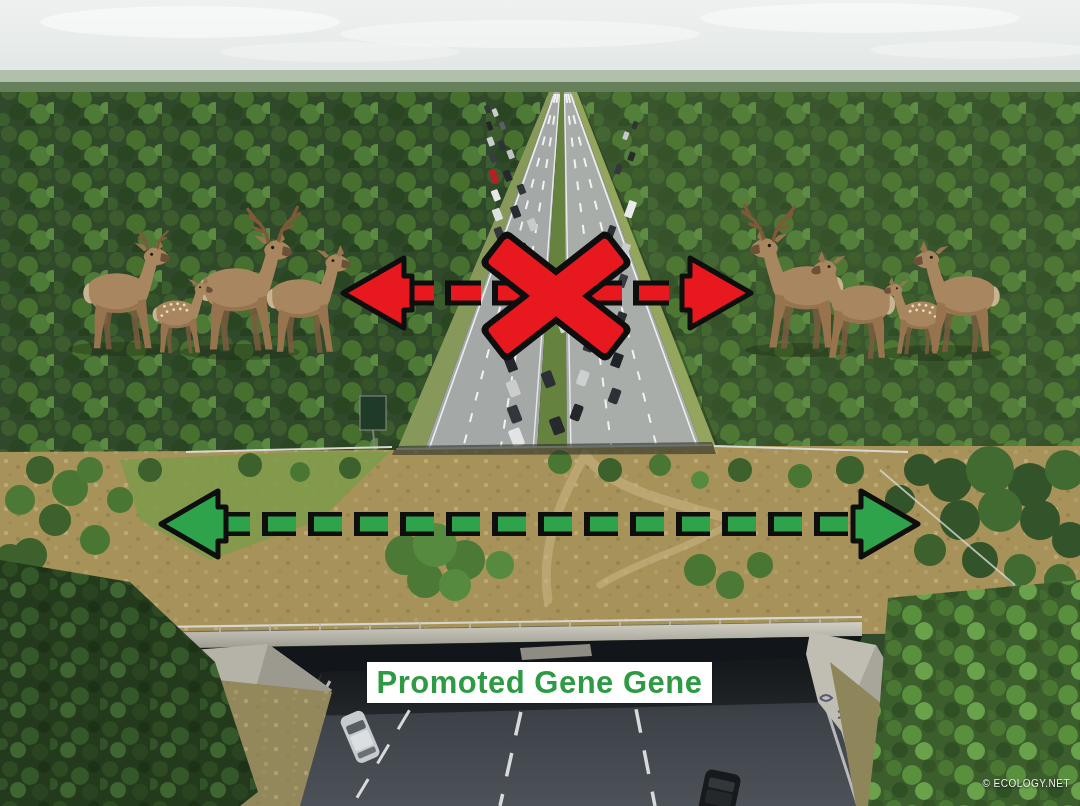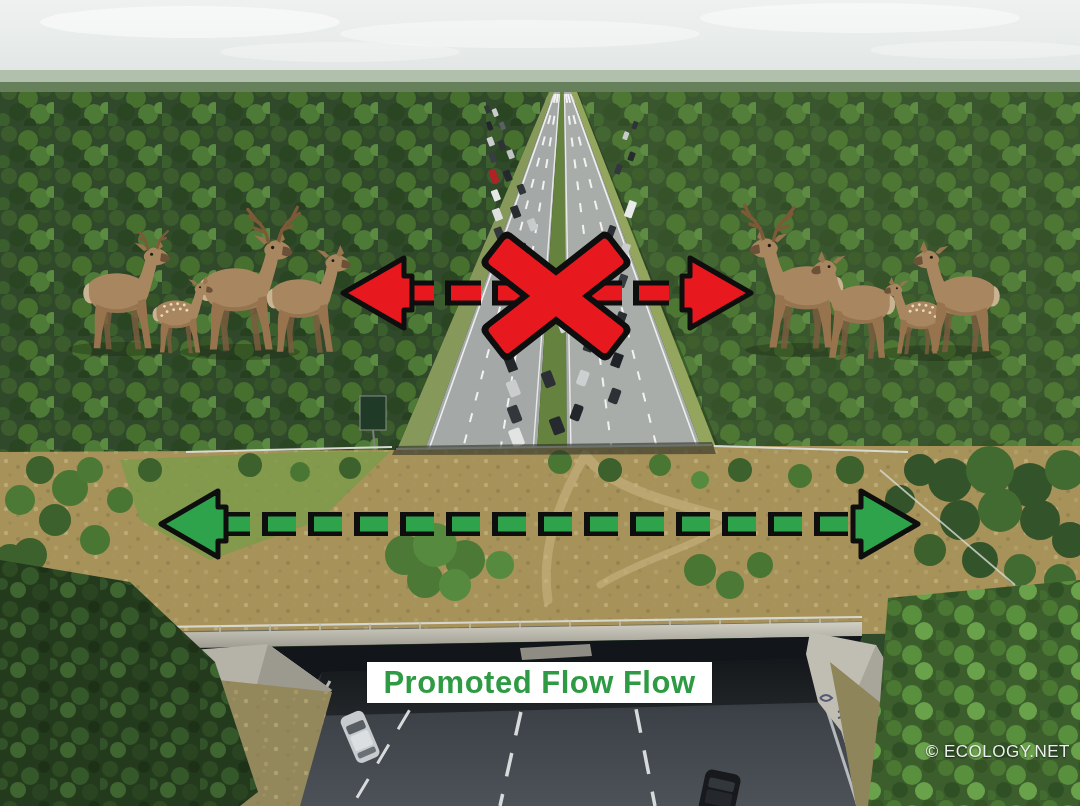--- a/index.html
+++ b/index.html
@@ -7,21 +7,21 @@
   .scene svg{position:absolute;left:0;top:0;}
   .anno-label{
     position:absolute;display:flex;align-items:center;justify-content:center;
     background:var(--label-bg,#fff);font-weight:bold;letter-spacing:.5px;
     font-family:"Liberation Sans",sans-serif;white-space:nowrap;
     box-shadow:0 0 0 1px rgba(0,0,0,.08);
   }
   .restricted{left:365px;top:345px;width:355px;height:43px;font-size:32px;color:var(--text-red,#d91e26);}
   .promoted{left:367px;top:662px;width:345px;height:41px;font-size:31px;color:var(--text-green,#2e9b44);}
   .watermark{
-    position:absolute;right:10px;top:742px;font-size:17px;letter-spacing:.5px;
+    position:absolute;right:10px;top:778px;font-size:10px;letter-spacing:.5px;
     color:var(--watermark,#eef0ef);text-shadow:0 1px 2px rgba(0,0,0,.65);
   }
 </style>
 </head>
 <body>
 
 <div class="scene">
 <svg width="1080" height="806" viewBox="0 0 1080 806">
   <defs>
     <linearGradient id="gSky" x1="0" y1="0" x2="0" y2="1">
@@ -424,15 +424,15 @@
   </g>
 
   <g>
     <line x1="219" y1="524" x2="859" y2="524" stroke-width="24" stroke-dasharray="34 12" stroke-dashoffset="3" stroke="#0e0e0e"></line>
     <line x1="222" y1="524" x2="856" y2="524" stroke-width="15" stroke-dasharray="28 18" stroke="#2ea34c"></line>
     <polygon points="161,524 218,491 218,507 226,507 226,541 218,541 218,557" stroke-width="5" stroke-linejoin="round" fill="#2ea34c" stroke="#0e0e0e"></polygon>
     <polygon points="918,524 861,491 861,507 853,507 853,541 861,541 861,557" stroke-width="5" stroke-linejoin="round" fill="#2ea34c" stroke="#0e0e0e"></polygon>
   </g>
 </svg>
 
-<div class="anno-label promoted">Promoted Flow Flow</div>
+<div class="anno-label promoted">Promoted Gene Gene</div>
 <div class="watermark">© ECOLOGY.NET</div>
 </div>
 
 </body></html>

